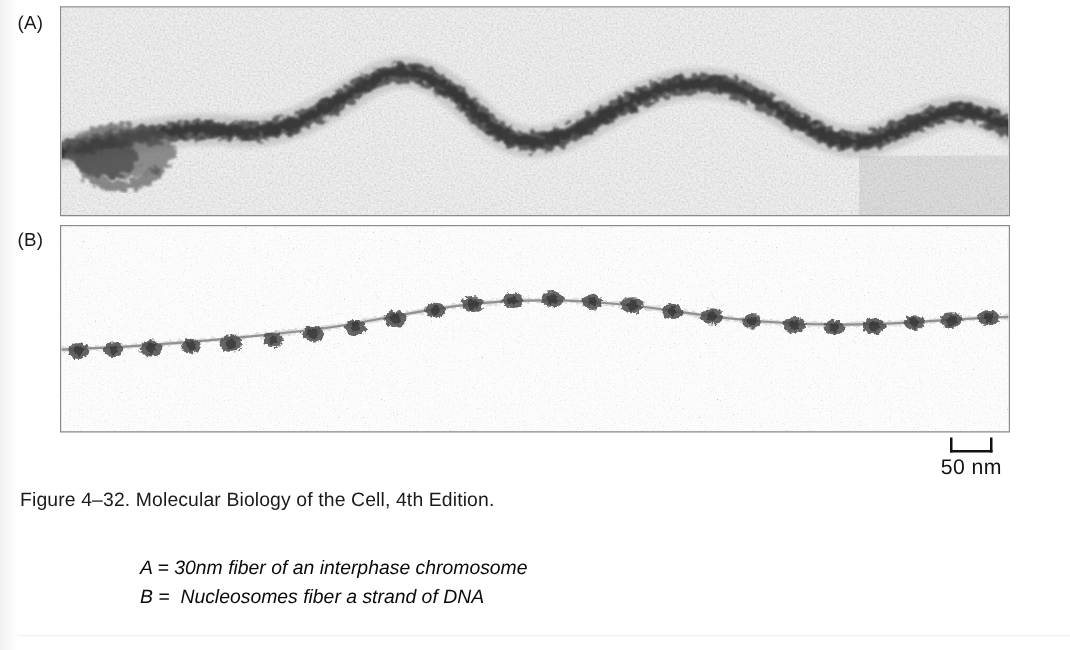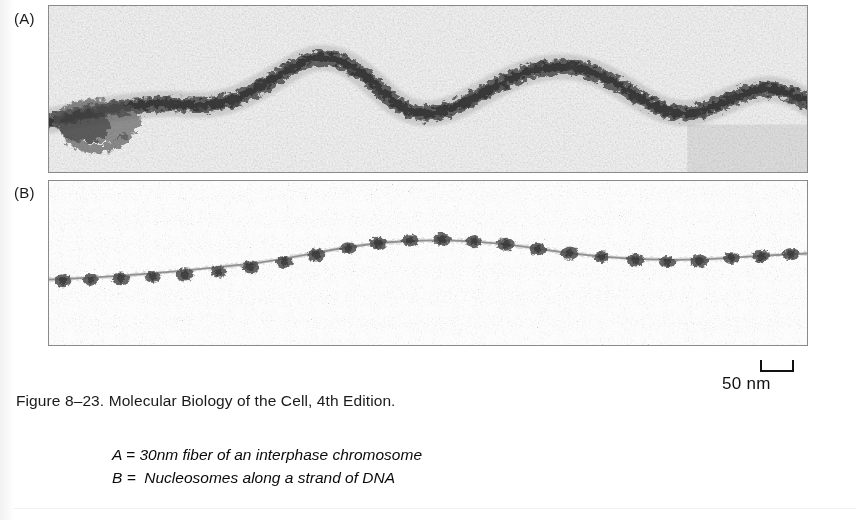--- a/index.html
+++ b/index.html
@@ -60,22 +60,23 @@
     background: #f4f4f4;
   }
   #panel-a-image { top: 5px;   width: 760px; height: 168px; }
   #panel-b-image { top: 180px; width: 760px; height: 166px; }
   .micrograph svg { display: block; width: 100%; height: 100%; }
 
   
   #scale-bar-group {
     position: absolute;
     left: 722px;
-    top: 360px;
+    top: 350px;
     width: 110px;
+    text-align: center;
   }
   .scale-bracket {
     position: relative;
     width: 34px;
     height: 12px;
     margin: 0 auto 2px auto;
     border-left: 2px solid #111;
     border-right: 2px solid #111;
     border-bottom: 2px solid #111;
     box-sizing: border-box;
@@ -313,20 +314,20 @@
         <rect x="0" y="0" width="760" height="166" filter="url(#grainB)" opacity="0.42" style="mix-blend-mode:multiply"></rect>
       </g>
     </svg>
   </div>
 
   <div id="scale-bar-group">
     <div class="scale-bracket"></div>
     <div id="scale-bar-label">50 nm</div>
   </div>
 
-  <div id="figure-caption">Figure 8–23. Molecular Biology of the Cell, 4th Edition.</div>
+  <div id="figure-caption">Figure 4–32. Molecular Biology of the Cell, 4th Edition.</div>
 
   <div id="figure-legend">
     <div>A = 30nm fiber of an interphase chromosome</div>
-    <div>B =  Nucleosomes along a strand of DNA</div>
+    <div>B =  Nucleosomes fiber a strand of DNA</div>
   </div>
 
 </div>
 
 </body></html>

